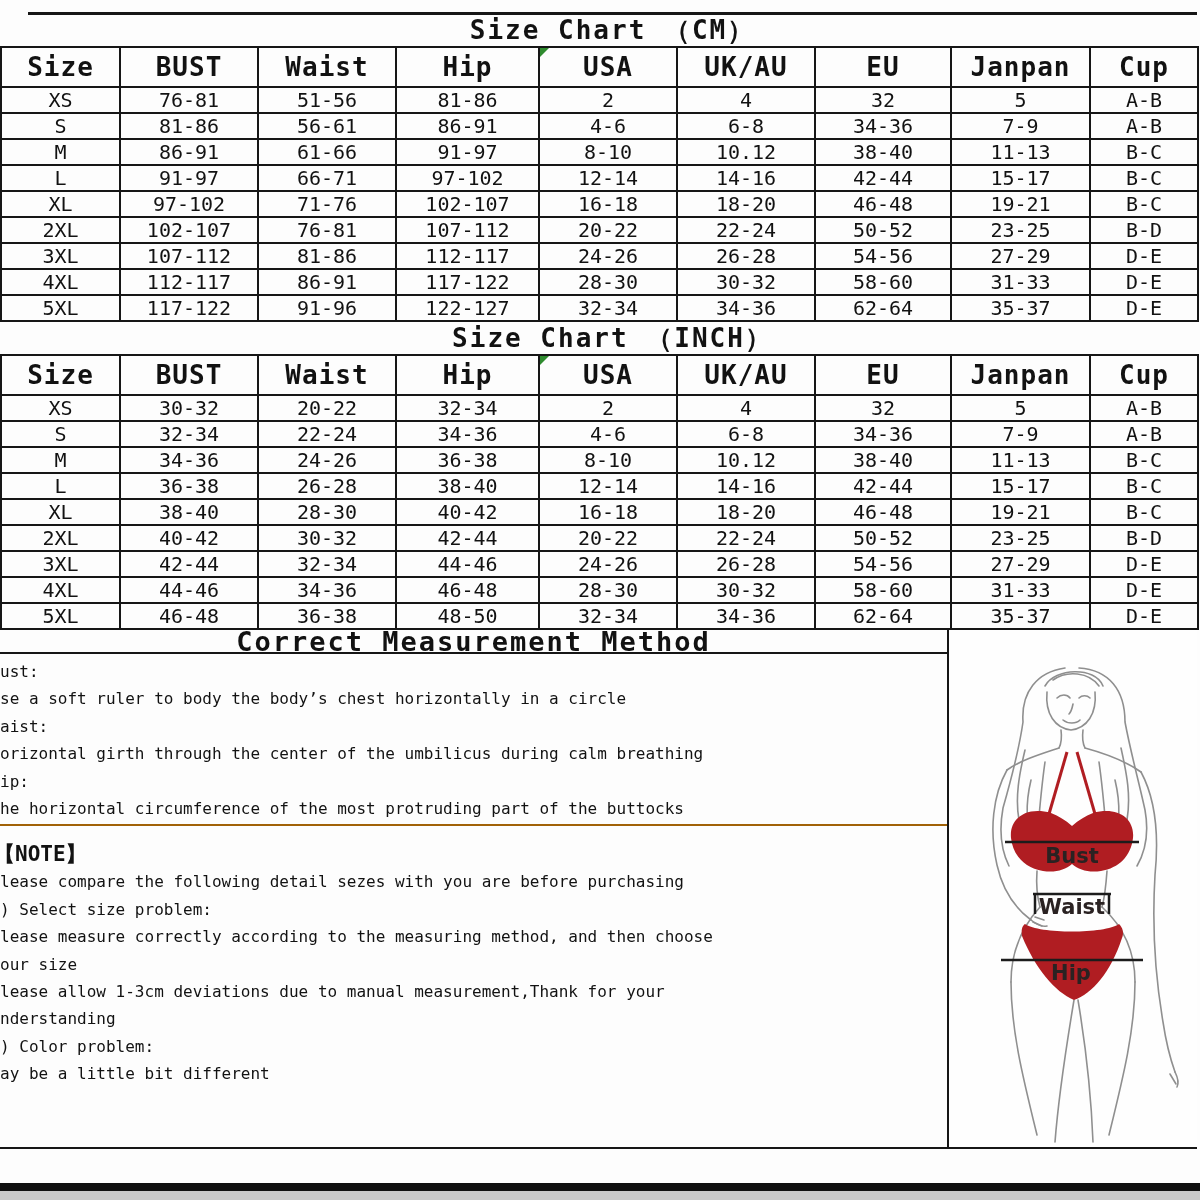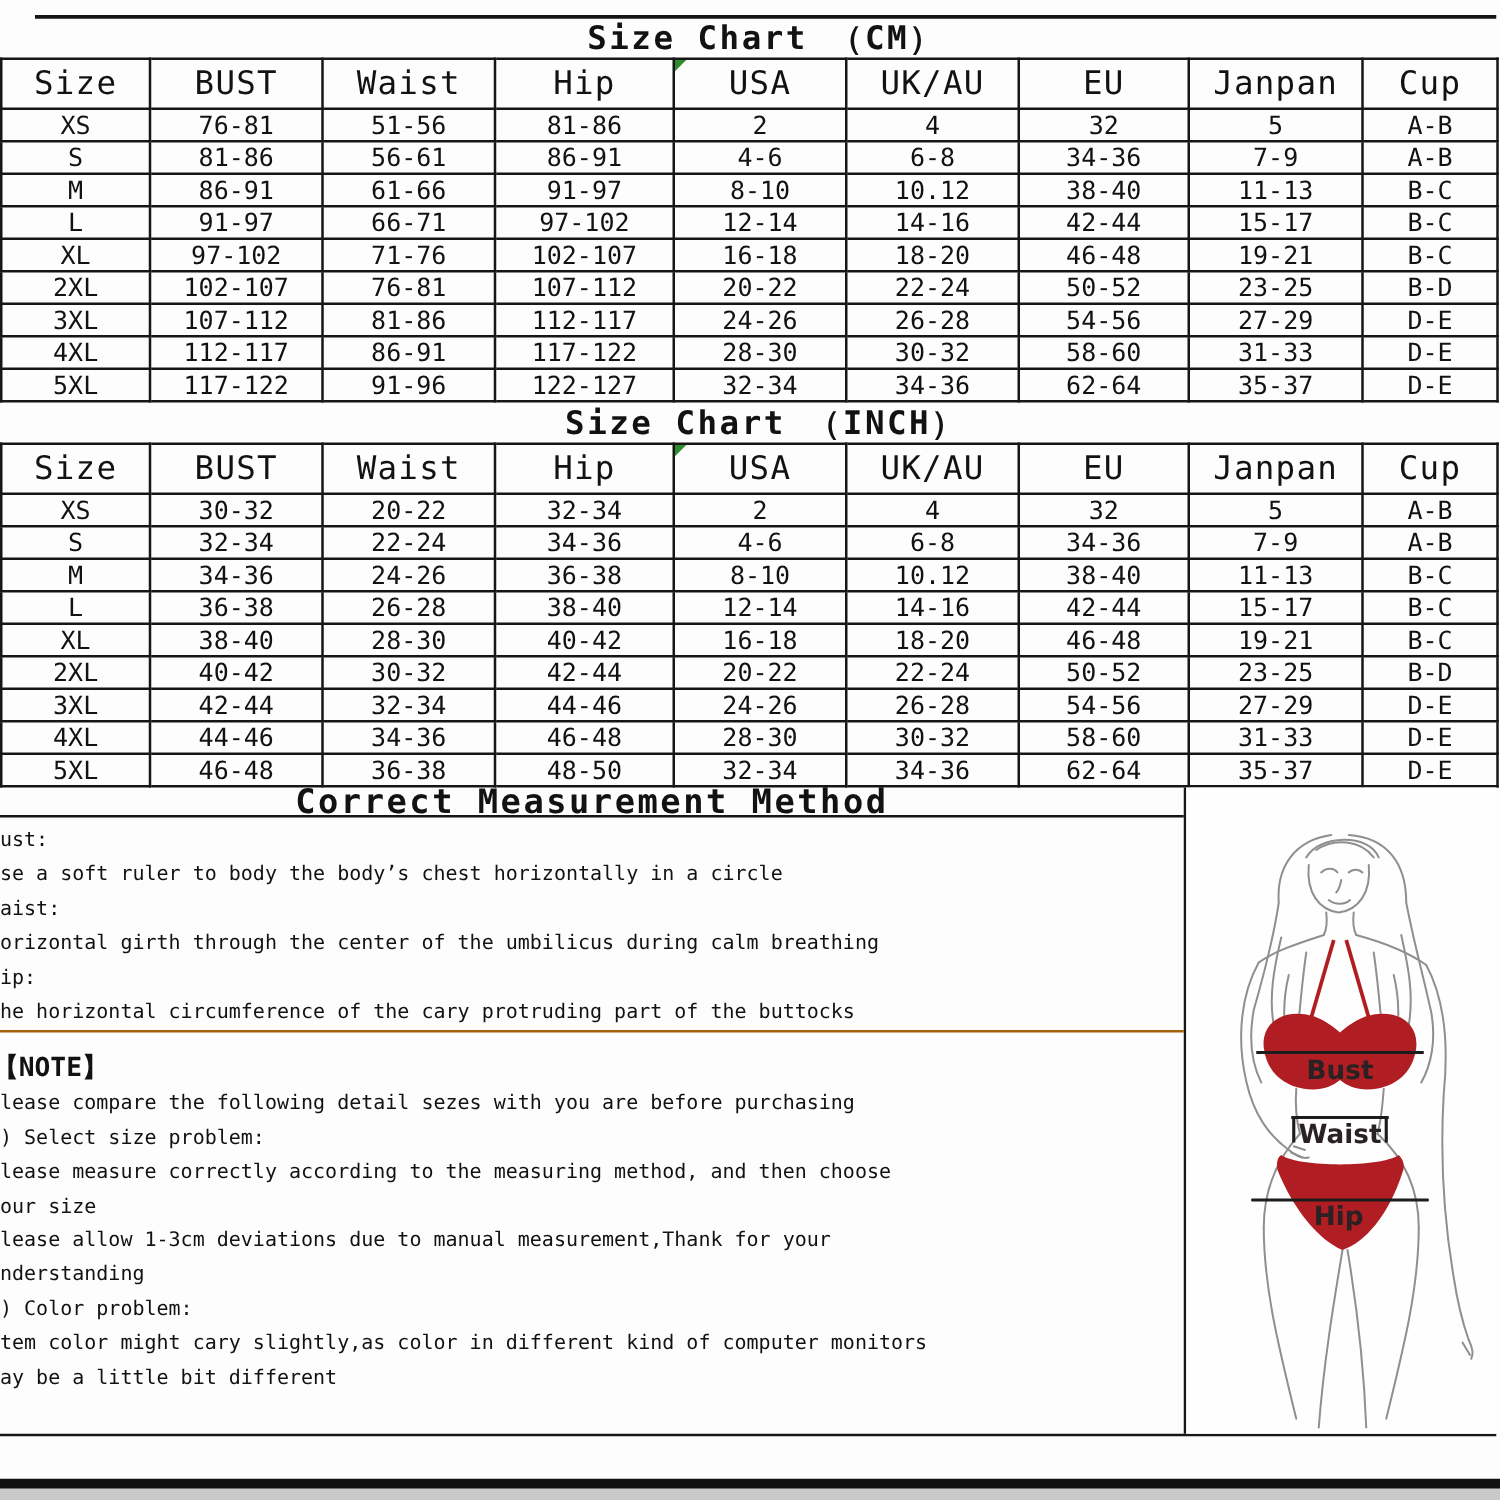--- a/index.html
+++ b/index.html
@@ -9,21 +9,21 @@
 
   
   .tbl-title{height:31px;border-top:3px solid #161616;display:flex;align-items:center;justify-content:center;
     font-weight:700;font-size:26px;letter-spacing:2px;margin-left:28px;}
   .tbl-title.second{border-top:none;height:32px;}
 
   
   table.size-table{border-collapse:collapse;table-layout:fixed;width:1197px;}
   table.size-table th,table.size-table td{border:2px solid #161616;text-align:center;vertical-align:middle;
     overflow:hidden;white-space:nowrap;padding:0;position:relative;}
-  table.size-table th{height:38px;font-size:26px;font-weight:400;letter-spacing:1px;}
+  table.size-table th{height:38px;font-size:26px;font-weight:700;letter-spacing:1px;}
   table.size-table td{height:24px;font-size:20px;font-weight:400;}
   col.c0{width:119px}col.c1{width:138px}col.c2{width:138px}col.c3{width:143px}col.c4{width:138px}
   col.c5{width:138px}col.c6{width:136px}col.c7{width:139px}col.c8{width:108px}
   .corner-marker{position:absolute;top:0;left:0;width:0;height:0;
     border-top:9px solid #2f8b2f;border-right:9px solid transparent;}
 
   
   .bottom-section{display:flex;width:1197px;height:517px;border-bottom:2px solid #161616;}
   .measure-col{width:949px;box-sizing:border-box;border-right:2px solid #161616;}
   .measure-title{height:24px;box-sizing:border-box;border-bottom:2px solid #161616;display:flex;align-items:center;
@@ -313,33 +313,32 @@
       <div class="measure-col">
         <div class="measure-title">
           <span>Correct Measurement Method</span>
         </div>
         <div class="lines">
             <div class="tline">ust:</div>
             <div class="tline">se a soft ruler to body the body’s chest horizontally in a circle</div>
             <div class="tline">aist:</div>
             <div class="tline">orizontal girth through the center of the umbilicus during calm breathing</div>
             <div class="tline">ip:</div>
-            <div class="tline">he horizontal circumference of the cary protruding part of the buttocks</div>
+            <div class="tline">he horizontal circumference of the most protruding part of the buttocks</div>
           </div>
         <div class="note-block">
           <div class="tline note-heading">【NOTE】</div>
           <div>
               <div class="tline">lease compare the following detail sezes with you are before purchasing</div>
               <div class="tline">) Select size problem:</div>
               <div class="tline">lease measure correctly according to the measuring method, and then choose</div>
               <div class="tline">our size</div>
               <div class="tline">lease allow 1-3cm deviations due to manual measurement,Thank for your</div>
               <div class="tline">nderstanding</div>
               <div class="tline">) Color problem:</div>
-              <div class="tline">tem color might cary slightly,as color in different kind of computer monitors</div>
               <div class="tline">ay be a little bit different</div>
             </div>
         </div>
       </div>
 
       <div class="figure-col">
         <svg width="248" height="517" viewBox="0 0 248 517">
           <g stroke="#8f8f8f" stroke-width="1.6" fill="none" stroke-linecap="round">
 
             <path d="M116,38 C88,42 72,62 74,92 C70,120 62,150 54,178 C50,200 52,220 60,236"></path>

